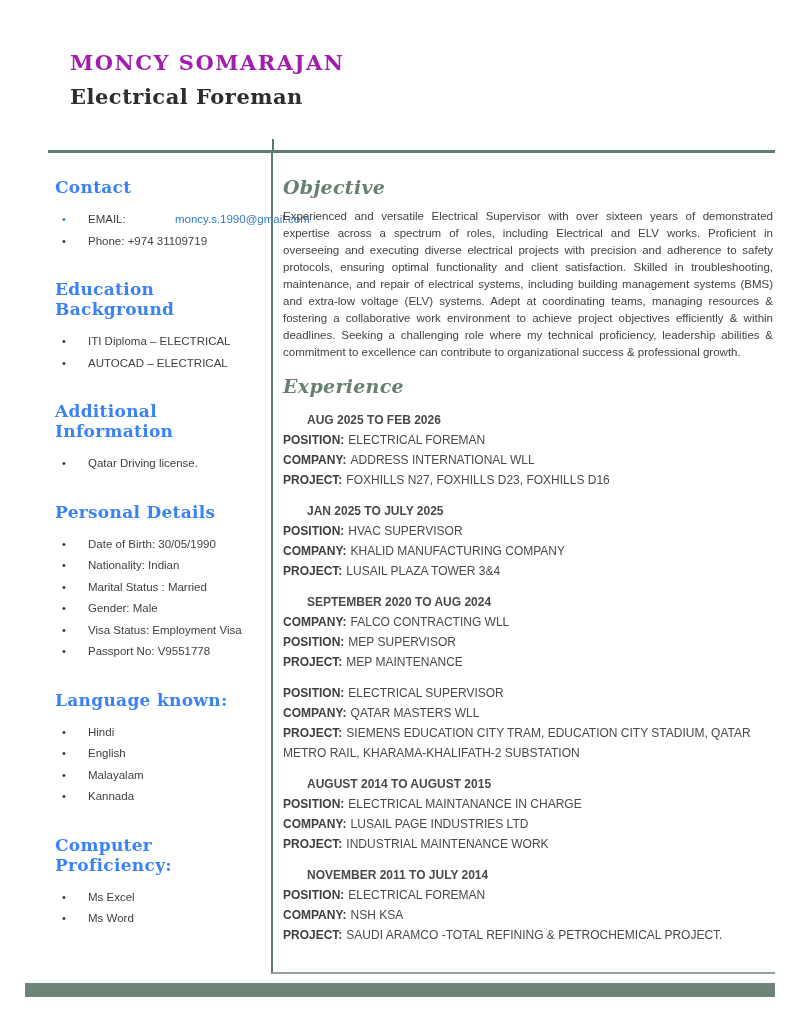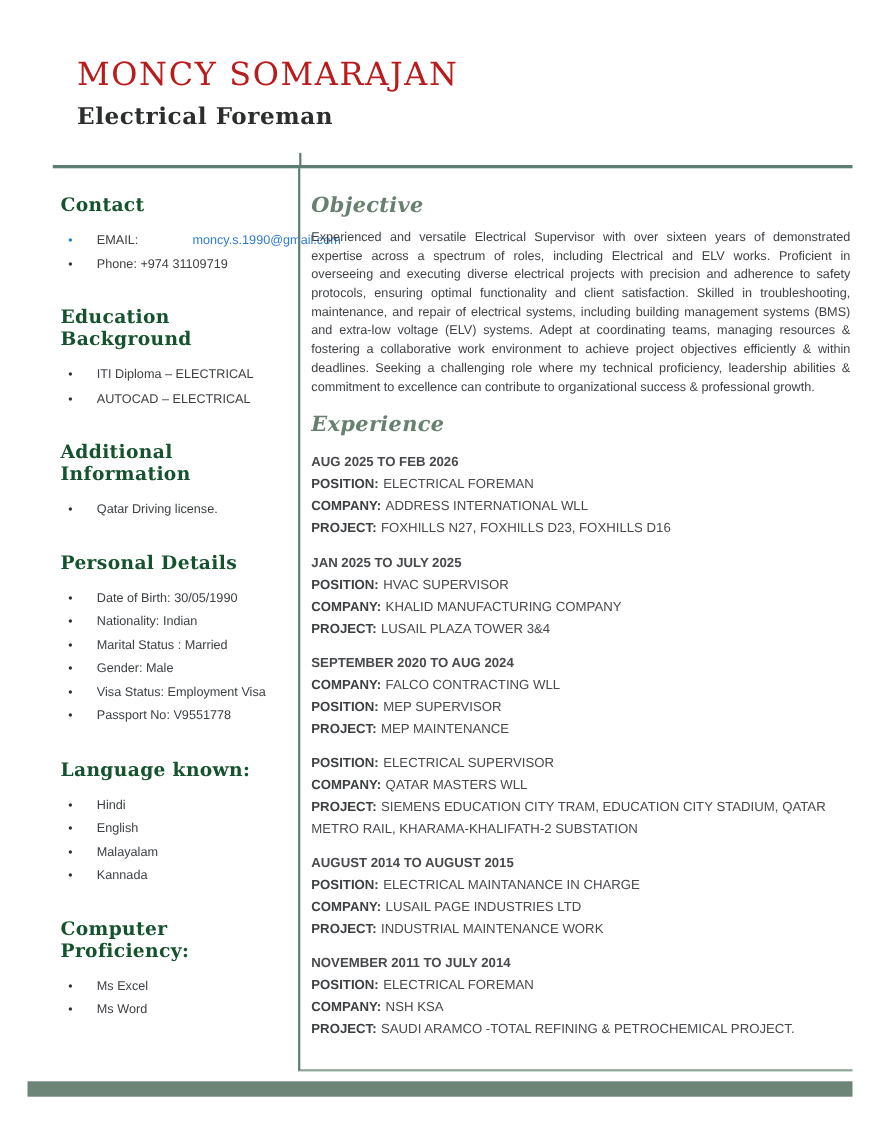--- a/index.html
+++ b/index.html
@@ -8,22 +8,22 @@
     width:791px;height:1024px;
     background:#ffffff;
     font-family:"Liberation Sans",sans-serif;
     color:#3f4246;
     overflow:hidden;
   }
   
   .header{position:absolute;left:70px;top:50px;}
   .person-name{
     font-family:"DejaVu Serif","Liberation Serif",serif;
-    font-weight:normal;font-size:29px;letter-spacing:1.5px;
-    color:#b91c1c;margin:0;
+    font-weight:bold;font-size:21px;letter-spacing:1.5px;
+    color:#a21caf;margin:0;
   }
   .person-title{
     font-family:"DejaVu Serif","Liberation Serif",serif;
     font-weight:bold;font-size:21px;letter-spacing:.5px;
     color:#2b2d2e;margin:9px 0 0 0;
   }
   
   .top-rule{position:absolute;left:48px;top:150px;width:727px;height:3px;background:#5e7d72;}
   .divider-tick{position:absolute;left:272px;top:139px;width:2px;height:12px;background:#5e7d72;}
   .bottom-bar{position:absolute;left:25px;top:983px;width:750px;height:14px;background:#6d8478;}
@@ -33,41 +33,41 @@
   .right-col{
     flex:1;box-sizing:border-box;
     border-left:2px solid #5e7d72;
     border-bottom:2px solid #8fa399;
     padding:0 2px 0 10px;
   }
   
   .side-heading{
     font-family:"DejaVu Serif","Liberation Serif",serif;
     font-weight:bold;font-size:17px;letter-spacing:.3px;
-    color:#14532d;margin:27px 0 12px 0;
+    color:#3b82f6;margin:27px 0 12px 0;
   }
   .side-heading.first{margin-top:24px;}
   .li{display:flex;line-height:21.5px;font-size:11.5px;color:#3e4144;}
   .li .blt{width:26px;flex:0 0 26px;text-align:left;padding-left:7px;color:#333;font-size:11px;}
   .li .blt.blue{color:#2e7cd0;}
   .email-link{color:#2e7cd0;text-decoration:none;padding-left:46px;}
   
   .main-heading{
     font-family:"DejaVu Serif","Liberation Serif",serif;
     font-weight:bold;font-size:19px;letter-spacing:.3px;
     color:#67806f;margin:23px 0 10px 0;font-style:italic;
   }
   .main-heading.exp{margin:14px 0 13px 0;}
   .objective-text{
     font-size:11.5px;line-height:17px;text-align:justify;
     color:#3f4246;margin:0;
   }
   .entry{margin:0 0 11px 0;}
   .entry div{font-size:12px;line-height:20px;color:#47494c;}
-  .period{font-weight:bold;color:#46484b;}
+  .period{font-weight:bold;color:#46484b;margin-left:24px;}
   .flabel{font-weight:bold;color:#3d4043;margin-right:4px;}
 </style>
 </head>
 <body>
 
 <div class="page">
 
   <div class="header">
     <h1 class="person-name">MONCY SOMARAJAN</h1>
     <h2 class="person-title">Electrical Foreman</h2>

